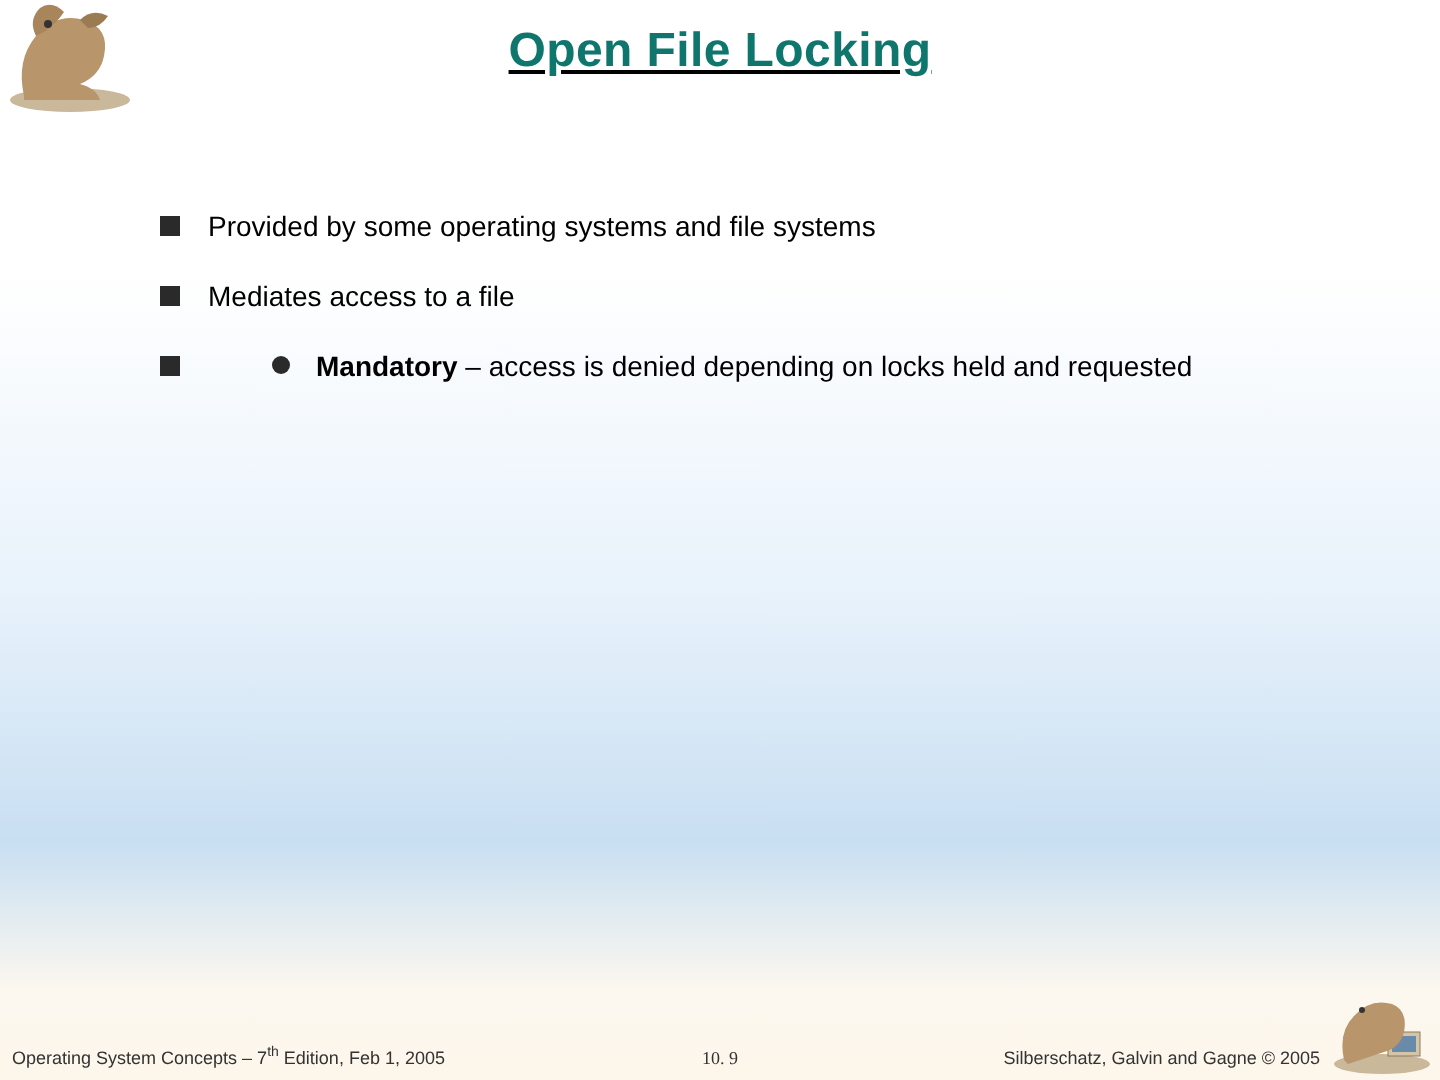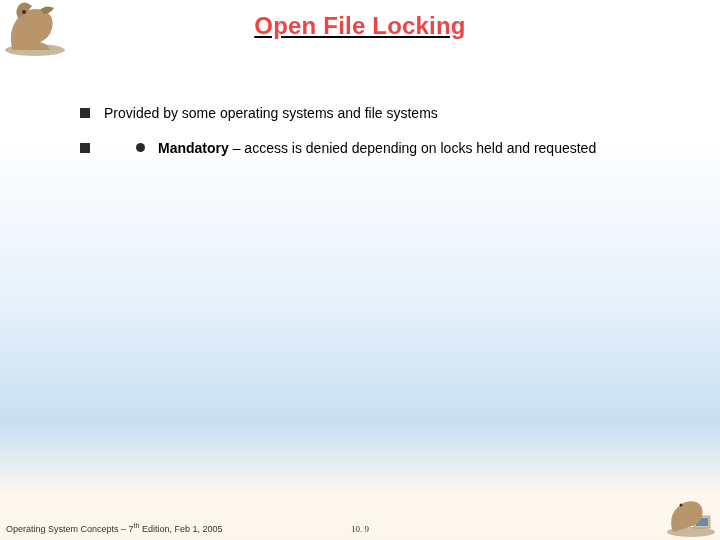--- a/index.html
+++ b/index.html
@@ -13,21 +13,21 @@
     position: absolute;
     width: 70px;
     height: 58px;
   }
   .dino-corner.top-left { top: 0; left: 0; }
   .dino-corner.bottom-right { bottom: 2px; right: 2px; width: 54px; height: 44px; }
   .title {
     text-align: center;
     font-size: 24px;
     font-weight: bold;
-    color: #ef4444;
+    color: #0f766e;
     padding-top: 12px;
     text-decoration: underline;
     text-decoration-color: #000;
     letter-spacing: 0.2px;
   }
   .content {
     position: absolute;
     top: 104px;
     left: 80px;
     right: 60px;
@@ -95,20 +95,21 @@
     <circle cx="24" cy="12" r="2" fill="#333"></circle>
     <path d="M40 10 Q46 4 54 8 Q50 14 44 14 Z" fill="#9a7b52"></path>
   </svg>
 </div>
 
 <h1 class="title">Open File Locking</h1>
 
 <div class="content">
   <ul class="bullet-list">
     <li><span>Provided by some operating systems and file systems</span></li>
+    <li><span>Mediates access to a file</span></li>
     <li>
       <ul class="sub-list">
         <li><span class="bold">Mandatory</span><span> – access is denied depending on locks held and requested</span></li>
       </ul>
     </li>
   </ul>
 </div>
 
 <div class="dino-corner bottom-right">
   <svg viewBox="0 0 54 44" width="54" height="44">
@@ -116,13 +117,14 @@
     <rect x="30" y="22" width="16" height="12" fill="#d4c5a8" stroke="#8a7a5a" stroke-width="0.5"></rect>
     <rect x="32" y="24" width="12" height="8" fill="#6a8aaa"></rect>
     <path d="M8 36 Q5 22 13 14 Q21 5 32 8 Q40 11 38 22 Q36 30 28 32 L10 38 Z" fill="#b8956b"></path>
     <circle cx="17" cy="11" r="1.5" fill="#333"></circle>
   </svg>
 </div>
 
 <div class="footer">
   <span class="footer-left"><span>Operating System Concepts – 7</span><span class="sup">th</span><span> Edition, Feb 1, 2005</span></span>
   <span class="footer-center">10. 9</span>
+  <span class="footer-right">Silberschatz, Galvin and Gagne © 2005</span>
 </div>
 
 </body></html>

